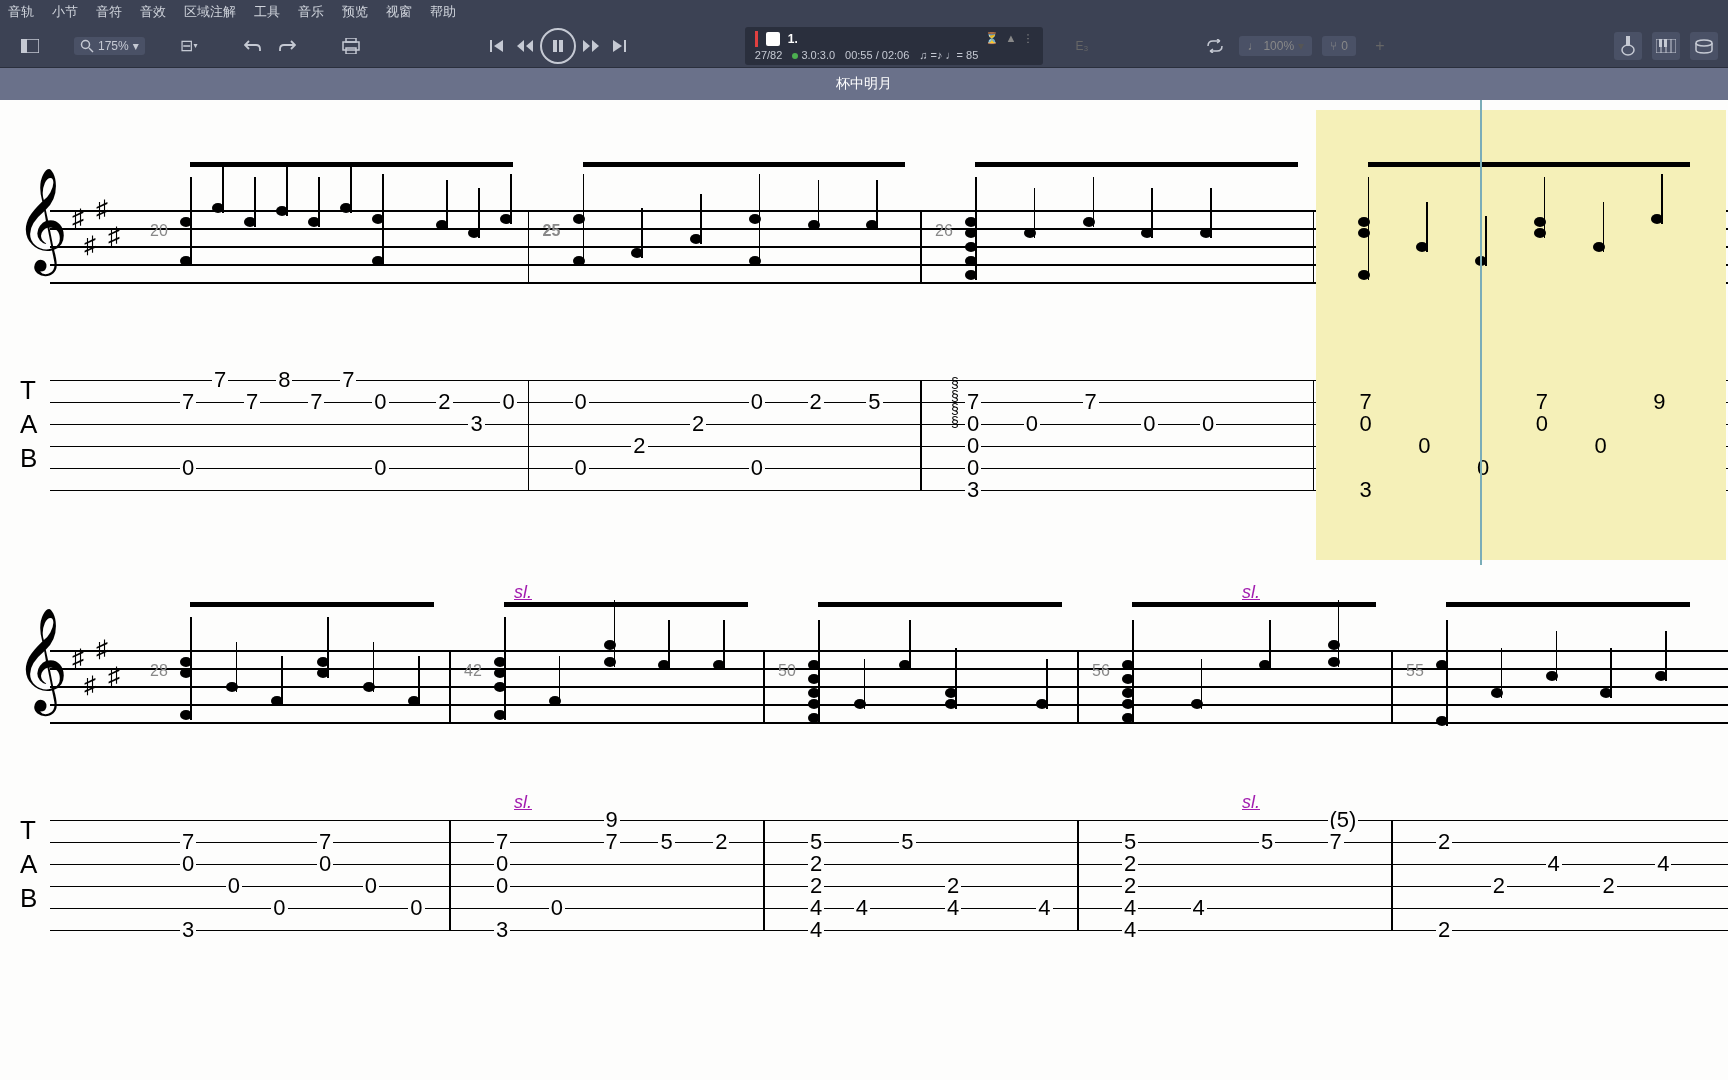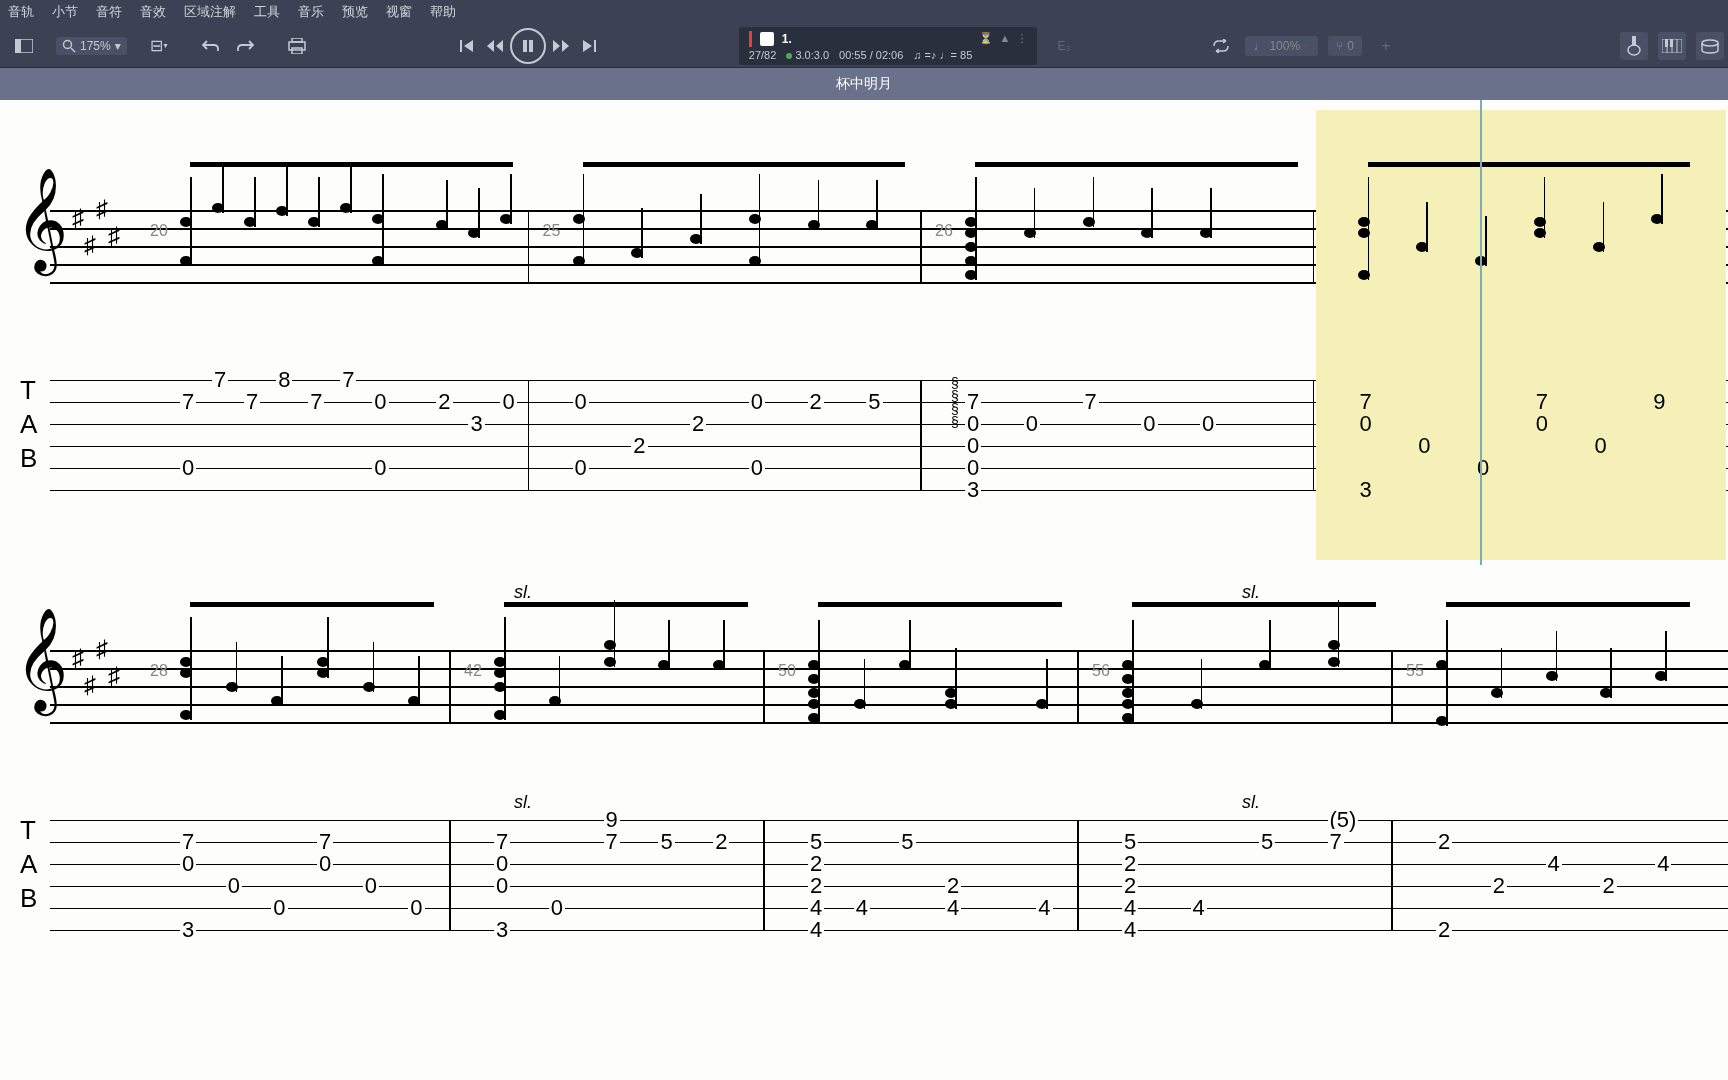--- a/index.html
+++ b/index.html
@@ -1,19 +1,19 @@
 <!DOCTYPE html>
 <html><head>
 <meta charset="utf-8">
 <style>
 * { margin: 0; padding: 0; box-sizing: border-box; font-family: Arial, sans-serif; }
 body { width: 1728px; height: 1080px; background: #fdfdfc; overflow: hidden; }
 .menubar { height: 24px; background: #3c4254; display: flex; align-items: center; padding: 0 8px; gap: 18px; }
 .menubar span { color: #d0d4dc; font-size: 13px; cursor: pointer; }
-.toolbar { height: 44px; background: #3c4254; display: flex; align-items: center; padding: 0 4px; gap: 12px; border-bottom: 1px solid #2a2f3d; }
+.toolbar { height: 44px; background: #3c4254; display: flex; align-items: center; padding: 0 10px; gap: 24px; border-bottom: 1px solid #2a2f3d; }
 .tool-group { display: flex; align-items: center; gap: 6px; padding: 0 6px; }
 .tool-btn { width: 28px; height: 28px; display: flex; align-items: center; justify-content: center; color: #c5c9d3; cursor: pointer; border-radius: 3px; }
 .zoom-box { display: flex; align-items: center; background: #4a5166; border-radius: 3px; padding: 2px 6px; gap: 4px; color: #c5c9d3; font-size: 12px; }
 .transport { display: flex; align-items: center; gap: 2px; margin-left: auto; margin-right: auto; }
 .transport-btn { width: 26px; height: 26px; display: flex; align-items: center; justify-content: center; color: #c5c9d3; cursor: pointer; }
 .play-btn { width: 36px; height: 36px; border: 2px solid #c5c9d3; border-radius: 50%; display: flex; align-items: center; justify-content: center; color: #c5c9d3; cursor: pointer; }
 .track-info { display: flex; flex-direction: column; background: #2a2f3d; padding: 4px 10px; border-radius: 3px; position: relative; }
 .track-row1 { display: flex; align-items: center; gap: 8px; }
 .track-red { width: 3px; height: 16px; background: #e04040; }
 .track-icon { width: 14px; height: 14px; background: #fff; border-radius: 2px; }
@@ -37,21 +37,21 @@
 .bar-num { position: absolute; color: #888; font-size: 16px; }
 .barline { position: absolute; width: 1.5px; background: #000; }
 .note { position: absolute; width: 12px; height: 10px; background: #000; border-radius: 50%; z-index: 3; }
 .stem { position: absolute; width: 1.5px; background: #000; z-index: 3; }
 .beam { position: absolute; height: 5px; background: #000; z-index: 3; }
 .tab { position: relative; height: 140px; margin: 30px 0 40px 20px; }
 .tab-line { position: absolute; left: 30px; right: 0; height: 1px; background: #000; }
 .tab-label { position: absolute; left: 0; font-size: 26px; font-family: Arial; }
 .fret { position: absolute; font-size: 22px; background: #fdfdfc; padding: 0 2px; z-index: 3; text-align: center; min-width: 16px; }
 .fret.hl { background: #f5f0b8; }
-.sl-text { position: absolute; font-style: italic; font-size: 18px; color: #000000; z-index: 3; }
+.sl-text { position: absolute; font-style: italic; font-size: 18px; color: #a21caf; z-index: 3; text-decoration: underline; }
 .arp-line { position: absolute; font-size: 14px; z-index: 3; writing-mode: vertical-lr; }
 </style>
 </head>
 <body>
 
 <div class="menubar">
   <span>音轨</span>
   <span>小节</span>
   <span>音符</span>
   <span>音效</span>
@@ -237,21 +237,21 @@
           <div class="note" style="left: 352.273px; top: 64px;"></div>
           <div class="note" style="left: 352.273px; top: 106px;"></div>
           <div class="stem" style="left: 362.273px; top: 24px; height: 92px;"></div>
           <div class="note" style="left: 416.364px; top: 70px;"></div>
           <div class="stem" style="left: 426.364px; top: 30px; height: 50px;"></div>
           <div class="note" style="left: 448.409px; top: 78px;"></div>
           <div class="stem" style="left: 458.409px; top: 38px; height: 50px;"></div>
           <div class="note" style="left: 480.455px; top: 64px;"></div>
           <div class="stem" style="left: 490.455px; top: 24px; height: 50px;"></div>
           <div class="beam" style="left: 170px; top: 12px; width: 322.5px;"></div>
-          <div class="bar-num" style="left: 522.5px; top: 72px;">25</div>
+          <div class="bar-num" style="left: 522.5px; top: 72px; font-weight: bold;">25</div>
           <div class="barline" style="left: 507.5px; top: 60px; height: 72px;"></div>
           <div class="note" style="left: 552.5px; top: 64px;"></div>
           <div class="note" style="left: 552.5px; top: 106px;"></div>
           <div class="stem" style="left: 562.5px; top: 24px; height: 92px;"></div>
           <div class="note" style="left: 611.25px; top: 98px;"></div>
           <div class="stem" style="left: 621.25px; top: 58px; height: 50px;"></div>
           <div class="note" style="left: 670px; top: 84px;"></div>
           <div class="stem" style="left: 680px; top: 44px; height: 50px;"></div>
           <div class="note" style="left: 728.75px; top: 64px;"></div>
           <div class="note" style="left: 728.75px; top: 106px;"></div>

